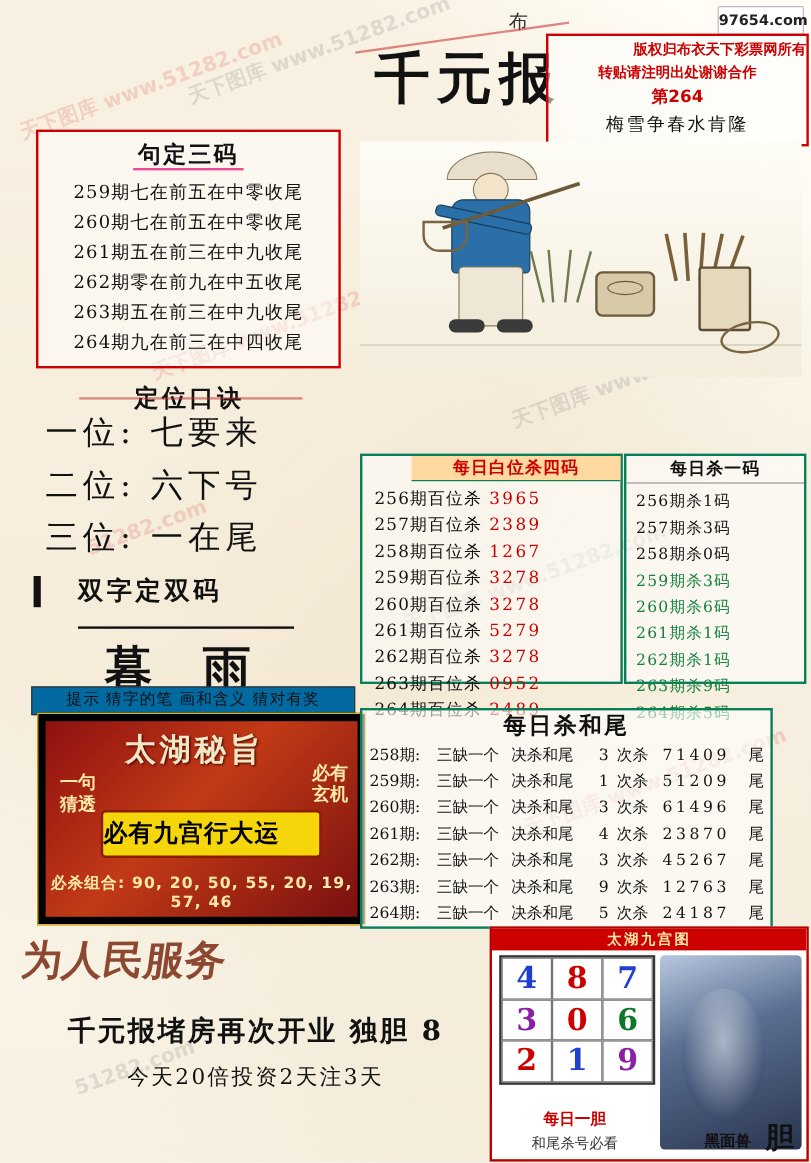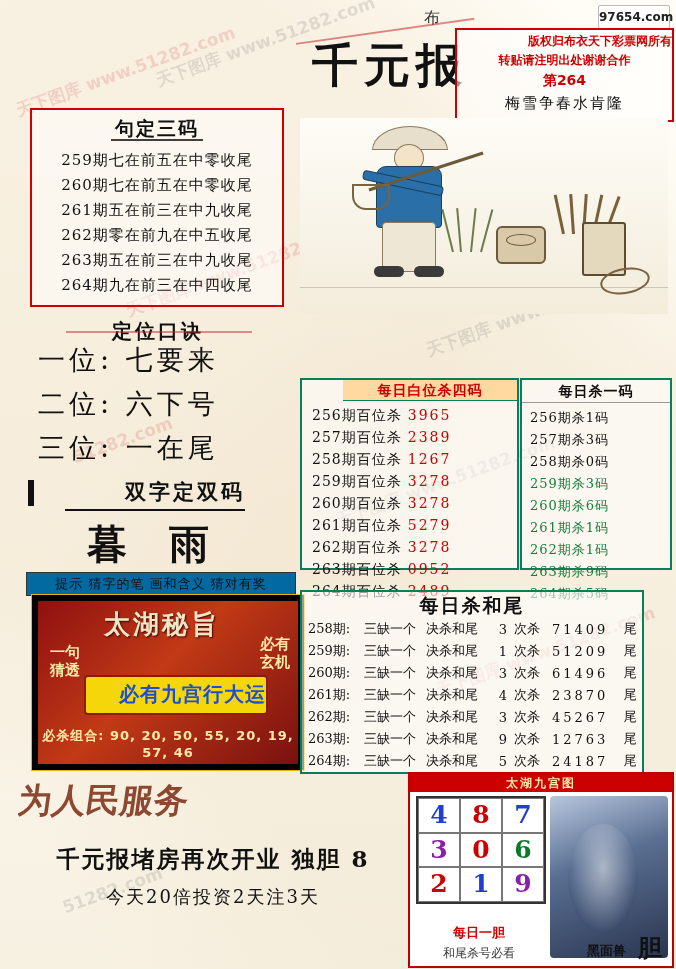--- a/index.html
+++ b/index.html
@@ -103,21 +103,21 @@
 
   
   .box-jd{
     position:absolute;left:30px;top:108px;width:250px;height:195px;
     border:2px solid #c00;background:rgba(255,255,255,.5);
   }
   .box-jd .hd{
     text-align:center;font-size:19px;font-weight:bold;color:#111;margin-top:6px;
     font-family:"DejaVu Serif","Liberation Serif",serif;letter-spacing:2px;
   }
-  .box-jd .hd .u{border-bottom:2px solid #404040;padding:0 4px;}
+  .box-jd .hd .u{border-bottom:2px solid #ec4899;padding:0 4px;}
   .box-jd ul{list-style:none;margin:6px 0 0;padding:0;}
   .box-jd li{
     font-size:15px;color:#111;text-align:center;padding:3px 0;letter-spacing:1px;
     font-family:"DejaVu Serif","Liberation Serif",serif;
   }
 
   
   .dw-title{
     position:absolute;left:58px;top:318px;width:200px;text-align:center;
     font-size:20px;font-weight:bold;color:#111;letter-spacing:3px;
@@ -128,23 +128,23 @@
     position:absolute;left:38px;font-size:27px;color:#111;letter-spacing:4px;
     font-family:"DejaVu Serif","Liberation Serif",serif;
   }
   .dw1{top:342px;}
   .dw2{top:386px;}
   .dw3{top:430px;}
 
   
   .sz-wrap{position:absolute;left:28px;top:478px;width:254px;}
   .sz-title{
-    text-align:right;font-size:21px;font-weight:bold;color:#111;letter-spacing:3px;
-    font-family:"DejaVu Serif","Liberation Serif",serif;
-    border-bottom:2px solid #111;padding-bottom:3px;width:180px;margin:0 auto;
+    text-align:left;font-size:21px;font-weight:bold;color:#111;letter-spacing:3px;
+    font-family:"DejaVu Serif","Liberation Serif",serif;
+    border-bottom:2px solid #111;padding-bottom:16px;width:180px;margin:0 auto;
   }
   .sz-left-bar{position:absolute;left:0;top:2px;width:6px;height:26px;background:#111;}
   .sz-chars{
     text-align:center;font-size:40px;font-weight:bold;color:#111;margin-top:6px;letter-spacing:14px;
     font-family:"DejaVu Serif","Liberation Serif",serif;
   }
 
   .tip-bar{
     position:absolute;left:26px;top:572px;width:268px;height:22px;
     border:1px solid #333;background:#0369a1;
@@ -198,21 +198,21 @@
     position:absolute;left:10px;top:42px;width:34px;font-size:15px;color:#ffe9a8;font-weight:bold;
     line-height:18px;text-align:center;
   }
   .th-right{
     position:absolute;right:6px;top:34px;width:34px;font-size:15px;color:#ffe9a8;font-weight:bold;
     line-height:18px;text-align:center;
   }
   .th-yellow{
     position:absolute;left:46px;top:74px;width:180px;height:36px;background:#f5d60a;
     border:2px solid #8a1c00;border-radius:4px;
-    color:#1d4ed8;font-size:20px;font-weight:bold;text-align:right;line-height:34px;letter-spacing:1px;
+    color:#000000;font-size:20px;font-weight:bold;text-align:left;line-height:34px;letter-spacing:1px;
     font-family:"DejaVu Serif","Liberation Serif",serif;
   }
   .th-bottom{
     position:absolute;left:0;bottom:4px;width:100%;text-align:center;
     color:#ffe9a8;font-size:13px;font-weight:bold;letter-spacing:1px;
   }
 
   
   .box-hw{
     position:absolute;left:300px;top:590px;width:340px;height:180px;

